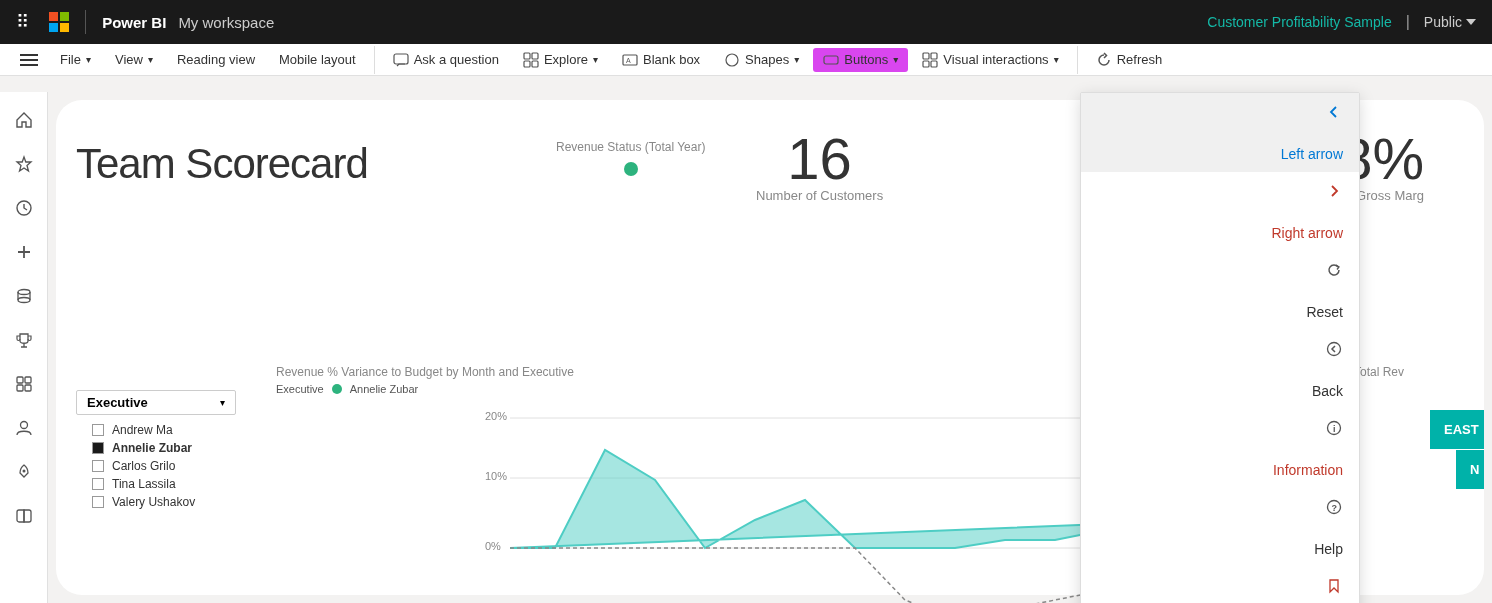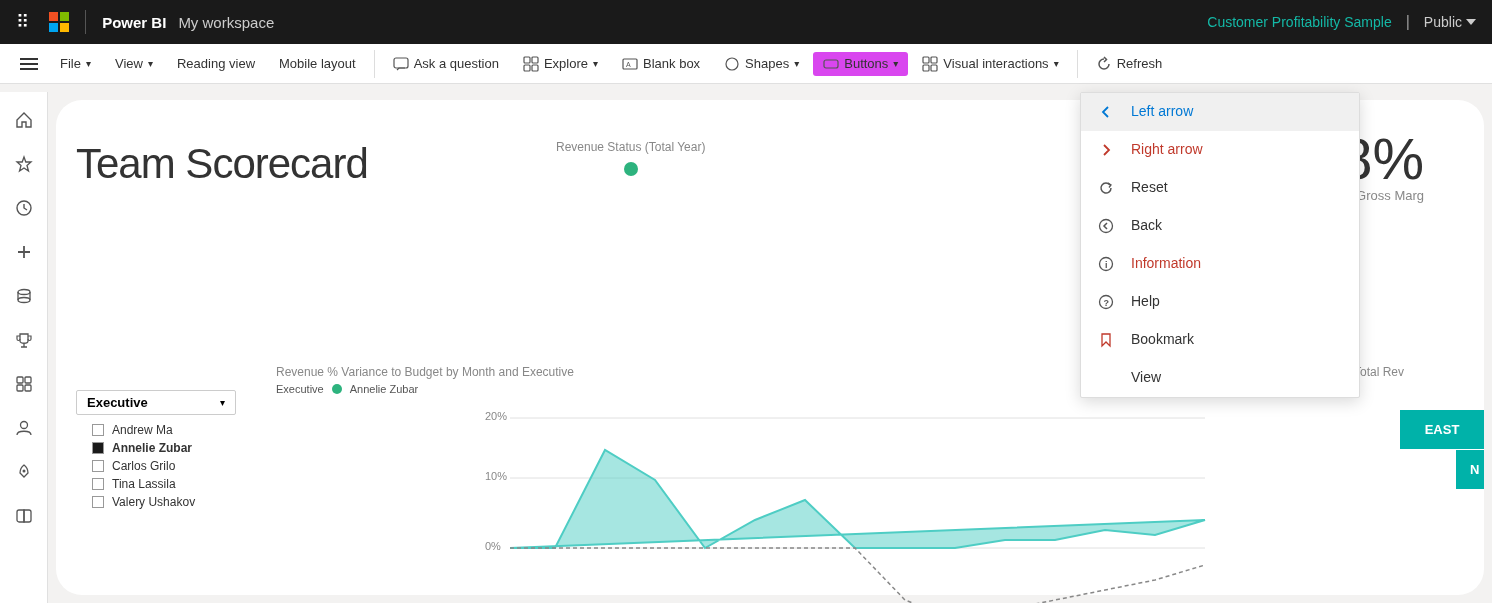--- a/index.html
+++ b/index.html
@@ -22,21 +22,21 @@
     .top-bar-title { color: #fff; font-size: 15px; font-weight: 600; }
     .top-bar-workspace { color: #ccc; font-size: 15px; }
     .top-bar-report-name { color: #14b8a6; font-size: 14px; }
     .top-bar-separator { color: #999; margin: 0 6px; }
     .top-bar-public { color: #ccc; font-size: 14px; display: flex; align-items: center; gap: 4px; cursor: pointer; }
     .chevron-down { display: inline-block; width: 0; height: 0; border-left: 5px solid transparent; border-right: 5px solid transparent; border-top: 6px solid #ccc; }
 
     
     .toolbar {
       display: flex; align-items: center;
-      background: #fff; height: 40px; padding: 0 12px; gap: 4px;
+      background: #fff; height: 32px; padding: 0 12px; gap: 4px;
       border-bottom: 1px solid #e0e0e0;
     }
     .toolbar-btn {
       display: flex; align-items: center; gap: 5px;
       padding: 4px 10px; border-radius: 3px; cursor: pointer;
       font-size: 13px; color: #333; white-space: nowrap;
       border: none; background: transparent;
     }
     .toolbar-btn.active { background: #d946ef; }
     .toolbar-separator { width: 1px; height: 28px; background: #ddd; margin: 0 4px; }
@@ -77,22 +77,22 @@
       position: absolute;
       top: 92px; left: 1080px;
       width: 280px;
       background: #fff;
       border: 1px solid #ddd;
       box-shadow: 0 4px 16px rgba(0,0,0,0.15);
       z-index: 1000;
       border-radius: 2px;
     }
     .dropdown-item {
-      display: flex; align-items: flex-start; gap: 16px;
-      padding: 10px 16px; cursor: pointer; font-size: 14px; color: #333;
+      display: flex; align-items: flex-end; gap: 25px;
+      padding: 10px 16px; cursor: pointer; font-size: 14px; color: #333; flex-direction: column;
     }
     .dropdown-item.selected { background: #f0f0f0; }
     .dropdown-item.selected .item-label { color: #0078d4; }
     .dropdown-item-icon { width: 18px; height: 18px; display: flex; align-items: center; justify-content: center; flex-shrink: 0; }
     .item-label { flex: 1; }
     .item-arrow { color: #666; font-size: 12px; }
   </style>
 </head>
 <body>
 
@@ -311,20 +311,24 @@
           <span>Valery Ushakov</span>
         </div>
       </div>
     </div>
 
     <div style="position:absolute; left:500px; top:40px; text-align:center;">
       <div style="font-size:12px; color:#888;">Revenue Status (Total Year)</div>
       <div style="width:14px; height:14px; border-radius:50%; background:#2db37e; margin:8px auto;"></div>
     </div>
 
+    <div style="position:absolute; left:700px; top:30px; text-align:center;">
+      <div style="font-size:58px; font-weight:300; color:#333; line-height:1;">16</div>
+      <div style="font-size:13px; color:#888;">Number of Customers</div>
+    </div>
 
     <div style="position:absolute; right:60px; top:30px; text-align:right;">
       <div style="font-size:58px; font-weight:300; color:#333; line-height:1;">37.8%</div>
       <div style="font-size:13px; color:#888;">Gross Marg</div>
     </div>
 
     <div style="position:absolute; left:220px; top:265px;">
       <div style="font-size:12px; color:#888;">Revenue % Variance to Budget by Month and Executive</div>
       <div style="display:flex; align-items:center; gap:8px; margin-top:4px;">
         <span style="font-size:11px; color:#555;">Executive</span>
@@ -345,21 +349,21 @@
         <line x1="55" y1="18" x2="750" y2="18" stroke="#e0e0e0" stroke-width="1"></line>
         <line x1="55" y1="78" x2="750" y2="78" stroke="#e0e0e0" stroke-width="1"></line>
         <line x1="55" y1="148" x2="750" y2="148" stroke="#e0e0e0" stroke-width="1"></line>
 
         <polygon points="55,148 100,148 150,50 200,80 250,148 300,120 350,100 400,148 450,148 500,148 550,140 600,140 650,130 700,135 750,120" fill="#4ecdc4" fill-opacity="0.5" stroke="#4ecdc4" stroke-width="2"></polygon>
 
         <polyline points="55,148 100,148 150,148 200,148 250,148 300,148 350,148 400,148 450,200 500,220 550,210 600,200 650,190 700,180 750,165" fill="none" stroke="#888" stroke-width="1.5" stroke-dasharray="4,3"></polyline>
       </svg>
     </div>
 
-    <div style="position:absolute; right:0; top:310px; background:#00b2a9; color:#fff; font-size:13px; font-weight:600; padding:12px 14px; width:84px; text-align:center;">
+    <div style="position:absolute; right:0; top:310px; background:#00b2a9; color:#fff; font-size:13px; font-weight:600; padding:12px 14px; width:54px; text-align:center;">
       <span>EAST</span>
     </div>
 
     <div style="position:absolute; right:0; top:350px; background:#00b2a9; color:#fff; font-size:13px; font-weight:600; padding:12px 14px; width:20px; overflow:hidden;">N</div>
   </div>
 </div>
 
 <div class="dropdown-menu">
 
   <div class="dropdown-item selected">

